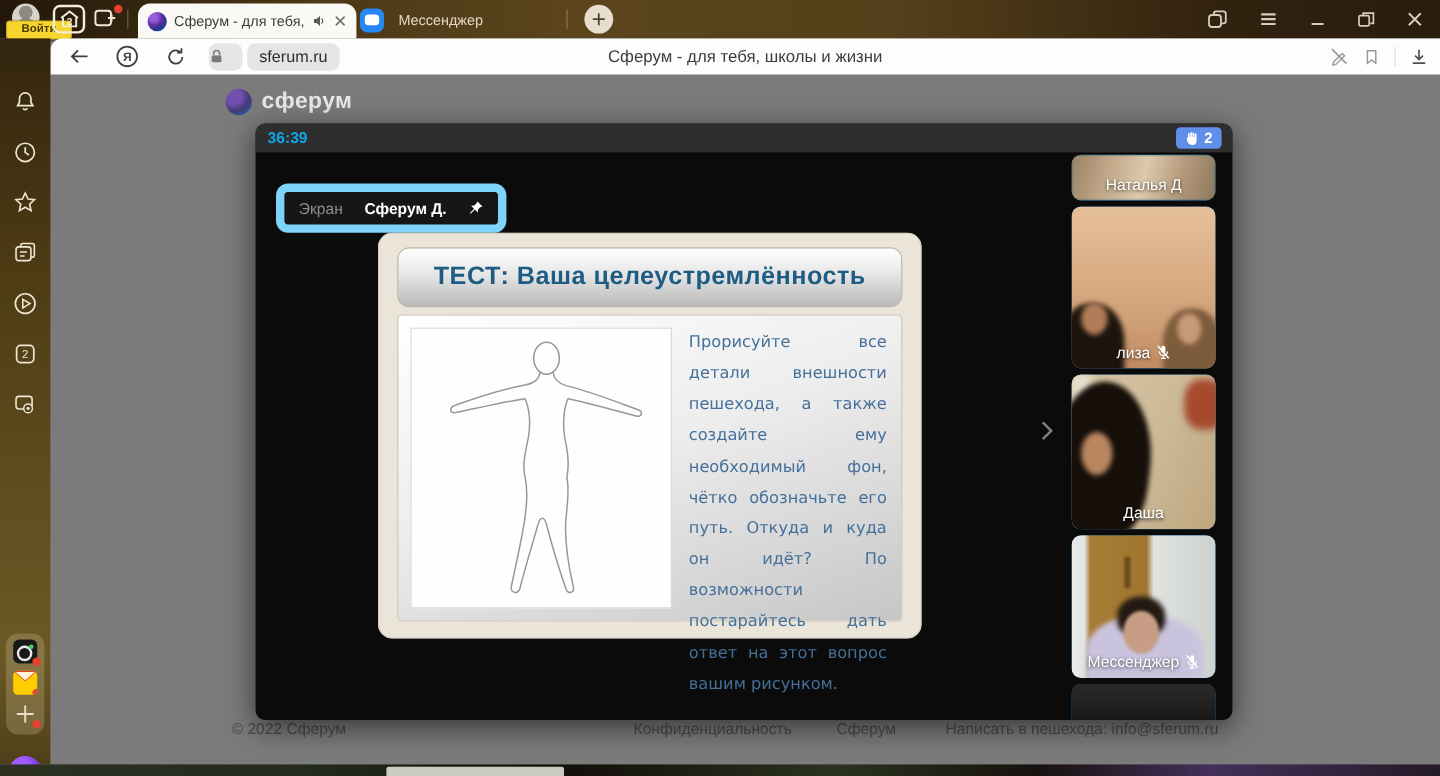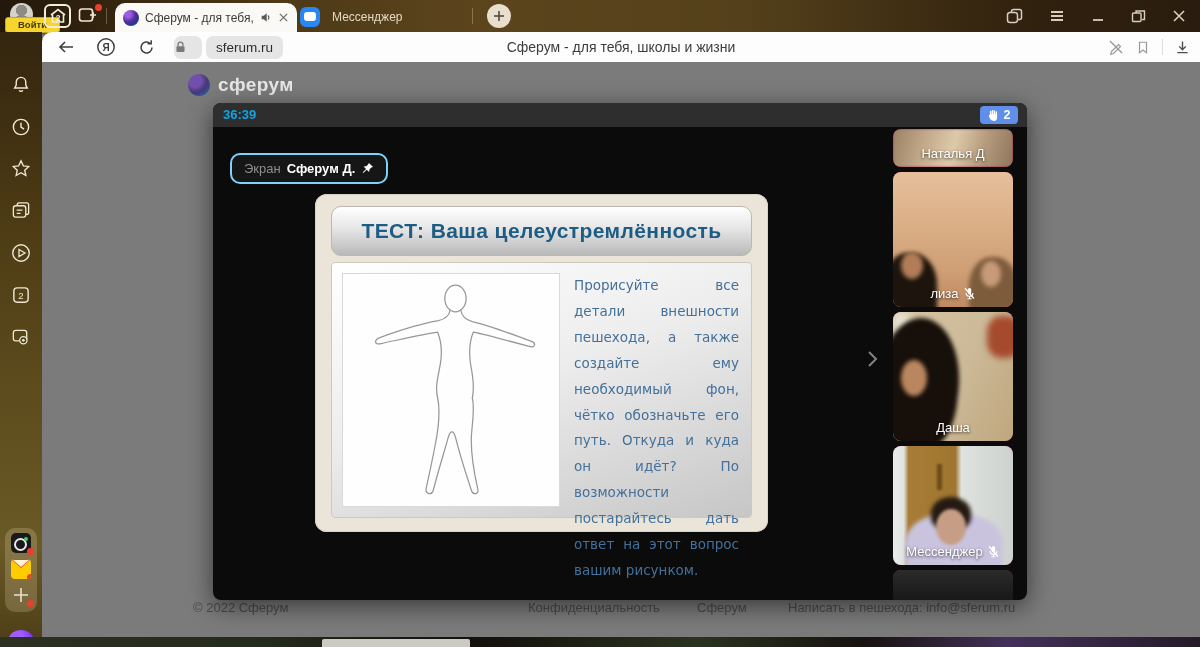--- a/index.html
+++ b/index.html
@@ -74,42 +74,42 @@
   .footer-item { top:600px; font-size:13px; color:#4a4a50; white-space:nowrap; }
 
   
   .call { left:213px; top:103px; width:814px; height:497px; background:#0b0b0b; border-radius:8px;
     overflow:hidden; box-shadow:0 6px 24px rgba(0,0,0,.55); }
   .call-header { position:absolute; left:0; top:0; width:100%; height:24px; background:#2e2e2e; }
   .timer { position:absolute; left:10px; top:4px; font-size:13px; font-weight:bold; color:#0ea5e9; }
   .hand-badge { position:absolute; right:9px; top:3px; height:18px; min-width:38px; border-radius:4px;
     background:#5f8fe8; display:flex; align-items:center; justify-content:center; gap:4px; padding:0 6px; }
   .hand-badge span { color:#fff; font-size:12.5px; font-weight:bold; }
-  .share-label { position:absolute; left:17px; top:50px; display:flex; align-items:center; gap:6px;
-    background:rgba(24,24,24,.88); border:2px solid #7dd3fc; border-radius:10px; padding:6px 12px; }
+  .share-label { position:absolute; left:17px; top:50px; display:flex; align-items:center; gap:18px;
+    background:rgba(24,24,24,.88); border:7px solid #7dd3fc; border-radius:10px; padding:6px 12px; }
   .share-prefix { color:#8e8e8e; font-size:13px; }
   .share-name { color:#fff; font-size:13px; font-weight:600; }
   .stage-chevron { position:absolute; left:652px; top:246px; opacity:.8; }
 
   
   .slide { position:absolute; left:102px; top:91px; width:453px; height:338px; background:#eae5d8;
     border-radius:12px; padding:12px 16px; box-shadow:0 0 0 1px #d8d2c2 inset; }
   .slide-title { height:50px; border-radius:10px; border:1px solid #bdb8aa;
     background:linear-gradient(180deg,#ffffff 0%,#e6e6e6 45%,#b9b9b9 100%);
     display:flex; align-items:center; justify-content:center;
     font-size:21px; font-weight:bold; color:#1d5c83; letter-spacing:.4px; }
   .slide-body { margin-top:6px; height:256px; border:1px solid #cfc9ba; border-radius:4px;
     background:linear-gradient(160deg,#ffffff 0%,#ededed 45%,#c6c6c6 100%); display:flex; }
   .fig-box { margin:10px; width:218px; background:#fefefe; border:1px solid #d9d9d9; display:flex;
     align-items:center; justify-content:center; }
   .slide-text { flex:1; padding:10px 12px 8px 4px; font-size:13.5px; line-height:1.92; color:#44709a;
     text-align:justify; font-family:"DejaVu Sans", sans-serif; }
 
   
-  .thumb { position:absolute; left:680px; width:120px; border-radius:8px; overflow:hidden; background:#be185d; }
+  .thumb { position:absolute; left:680px; width:120px; border-radius:8px; overflow:hidden; background:#0369a1; }
   .pname { position:absolute; left:0; right:0; bottom:6px; display:flex; align-items:center; justify-content:center;
     gap:4px; color:#fff; font-size:13px; text-shadow:0 1px 3px rgba(0,0,0,.75); }
   .blob { position:absolute; }
   .t1 { top:26px; height:38px; }
   .t1-bg { inset:0; background:linear-gradient(105deg,#9b8164 0%,#c3ab8c 28%,#dccaab 50%,#b59b7c 74%,#8d765c 100%); filter:blur(1px); }
   .t2 { top:69px; height:135px; }
   .t2-bg { inset:0; background:linear-gradient(180deg,#e5c09a 0%,#d9ac83 45%,#cf9f76 72%,#bf8a62 100%); }
   .t3 { top:209px; height:129px; }
   .t3-bg { inset:0; background:linear-gradient(115deg,#d6c5a6 0%,#ccb997 55%,#bfa67e 100%); }
   .t4 { top:343px; height:119px; }

